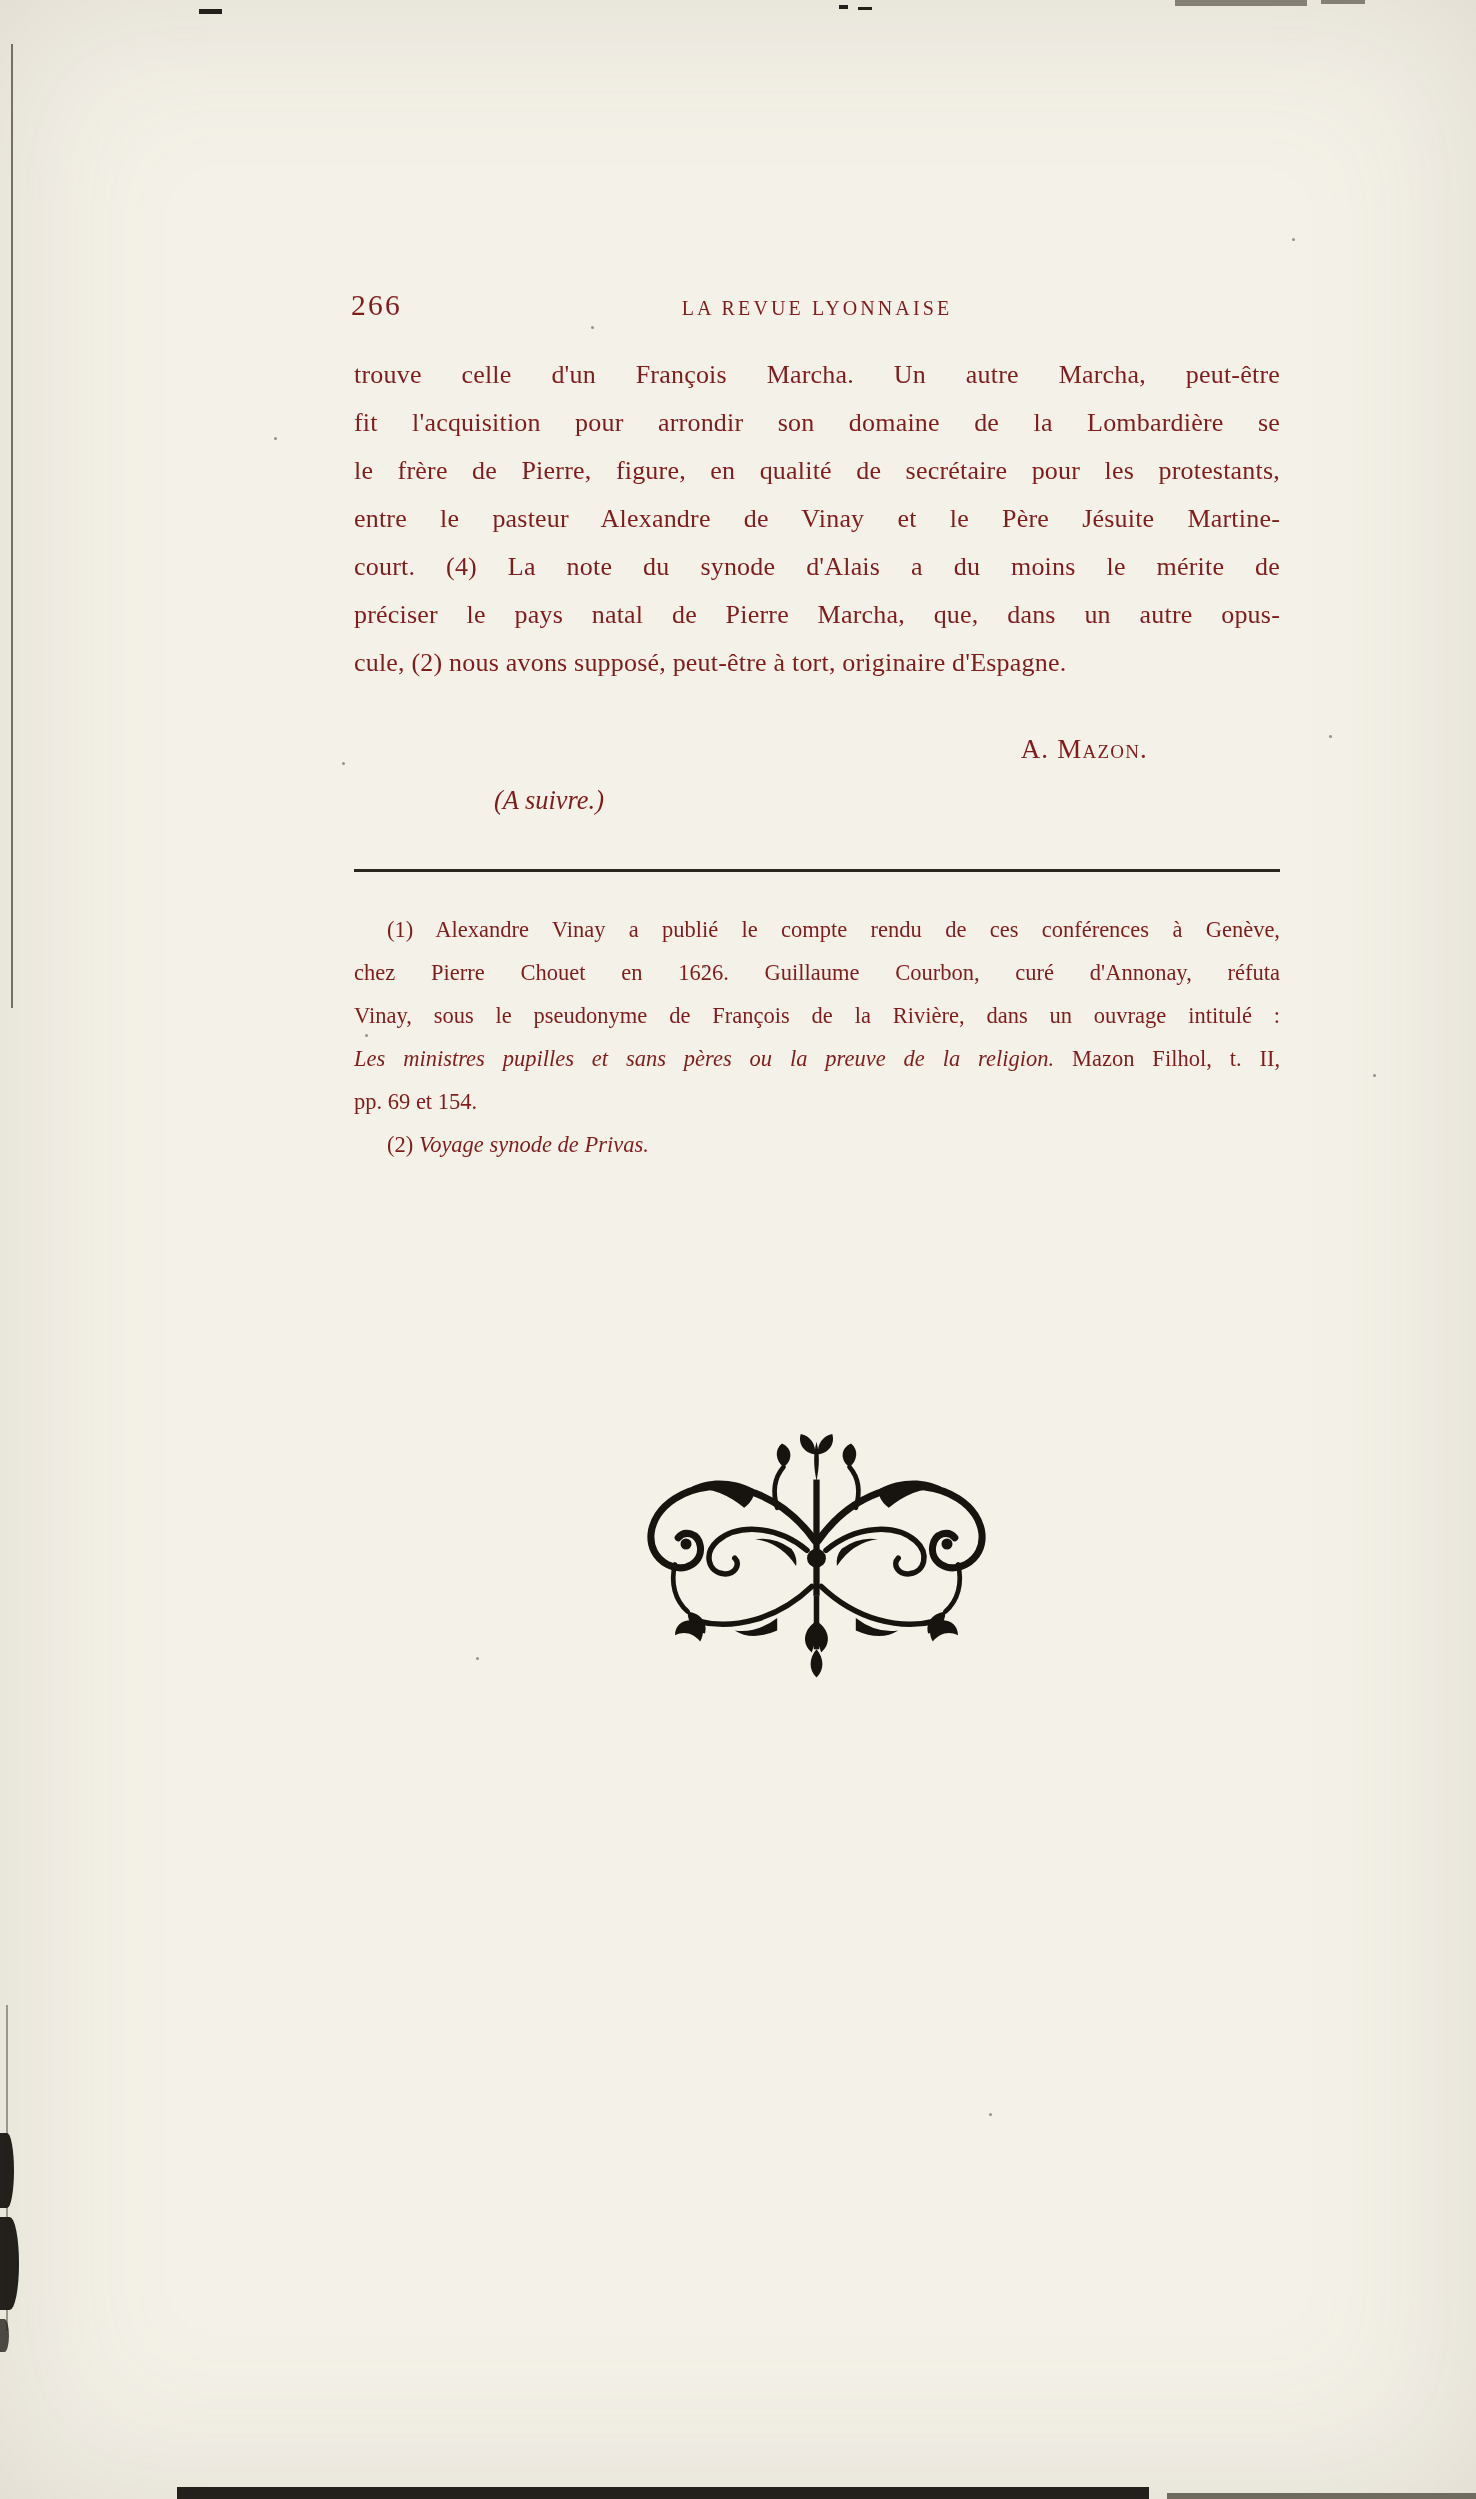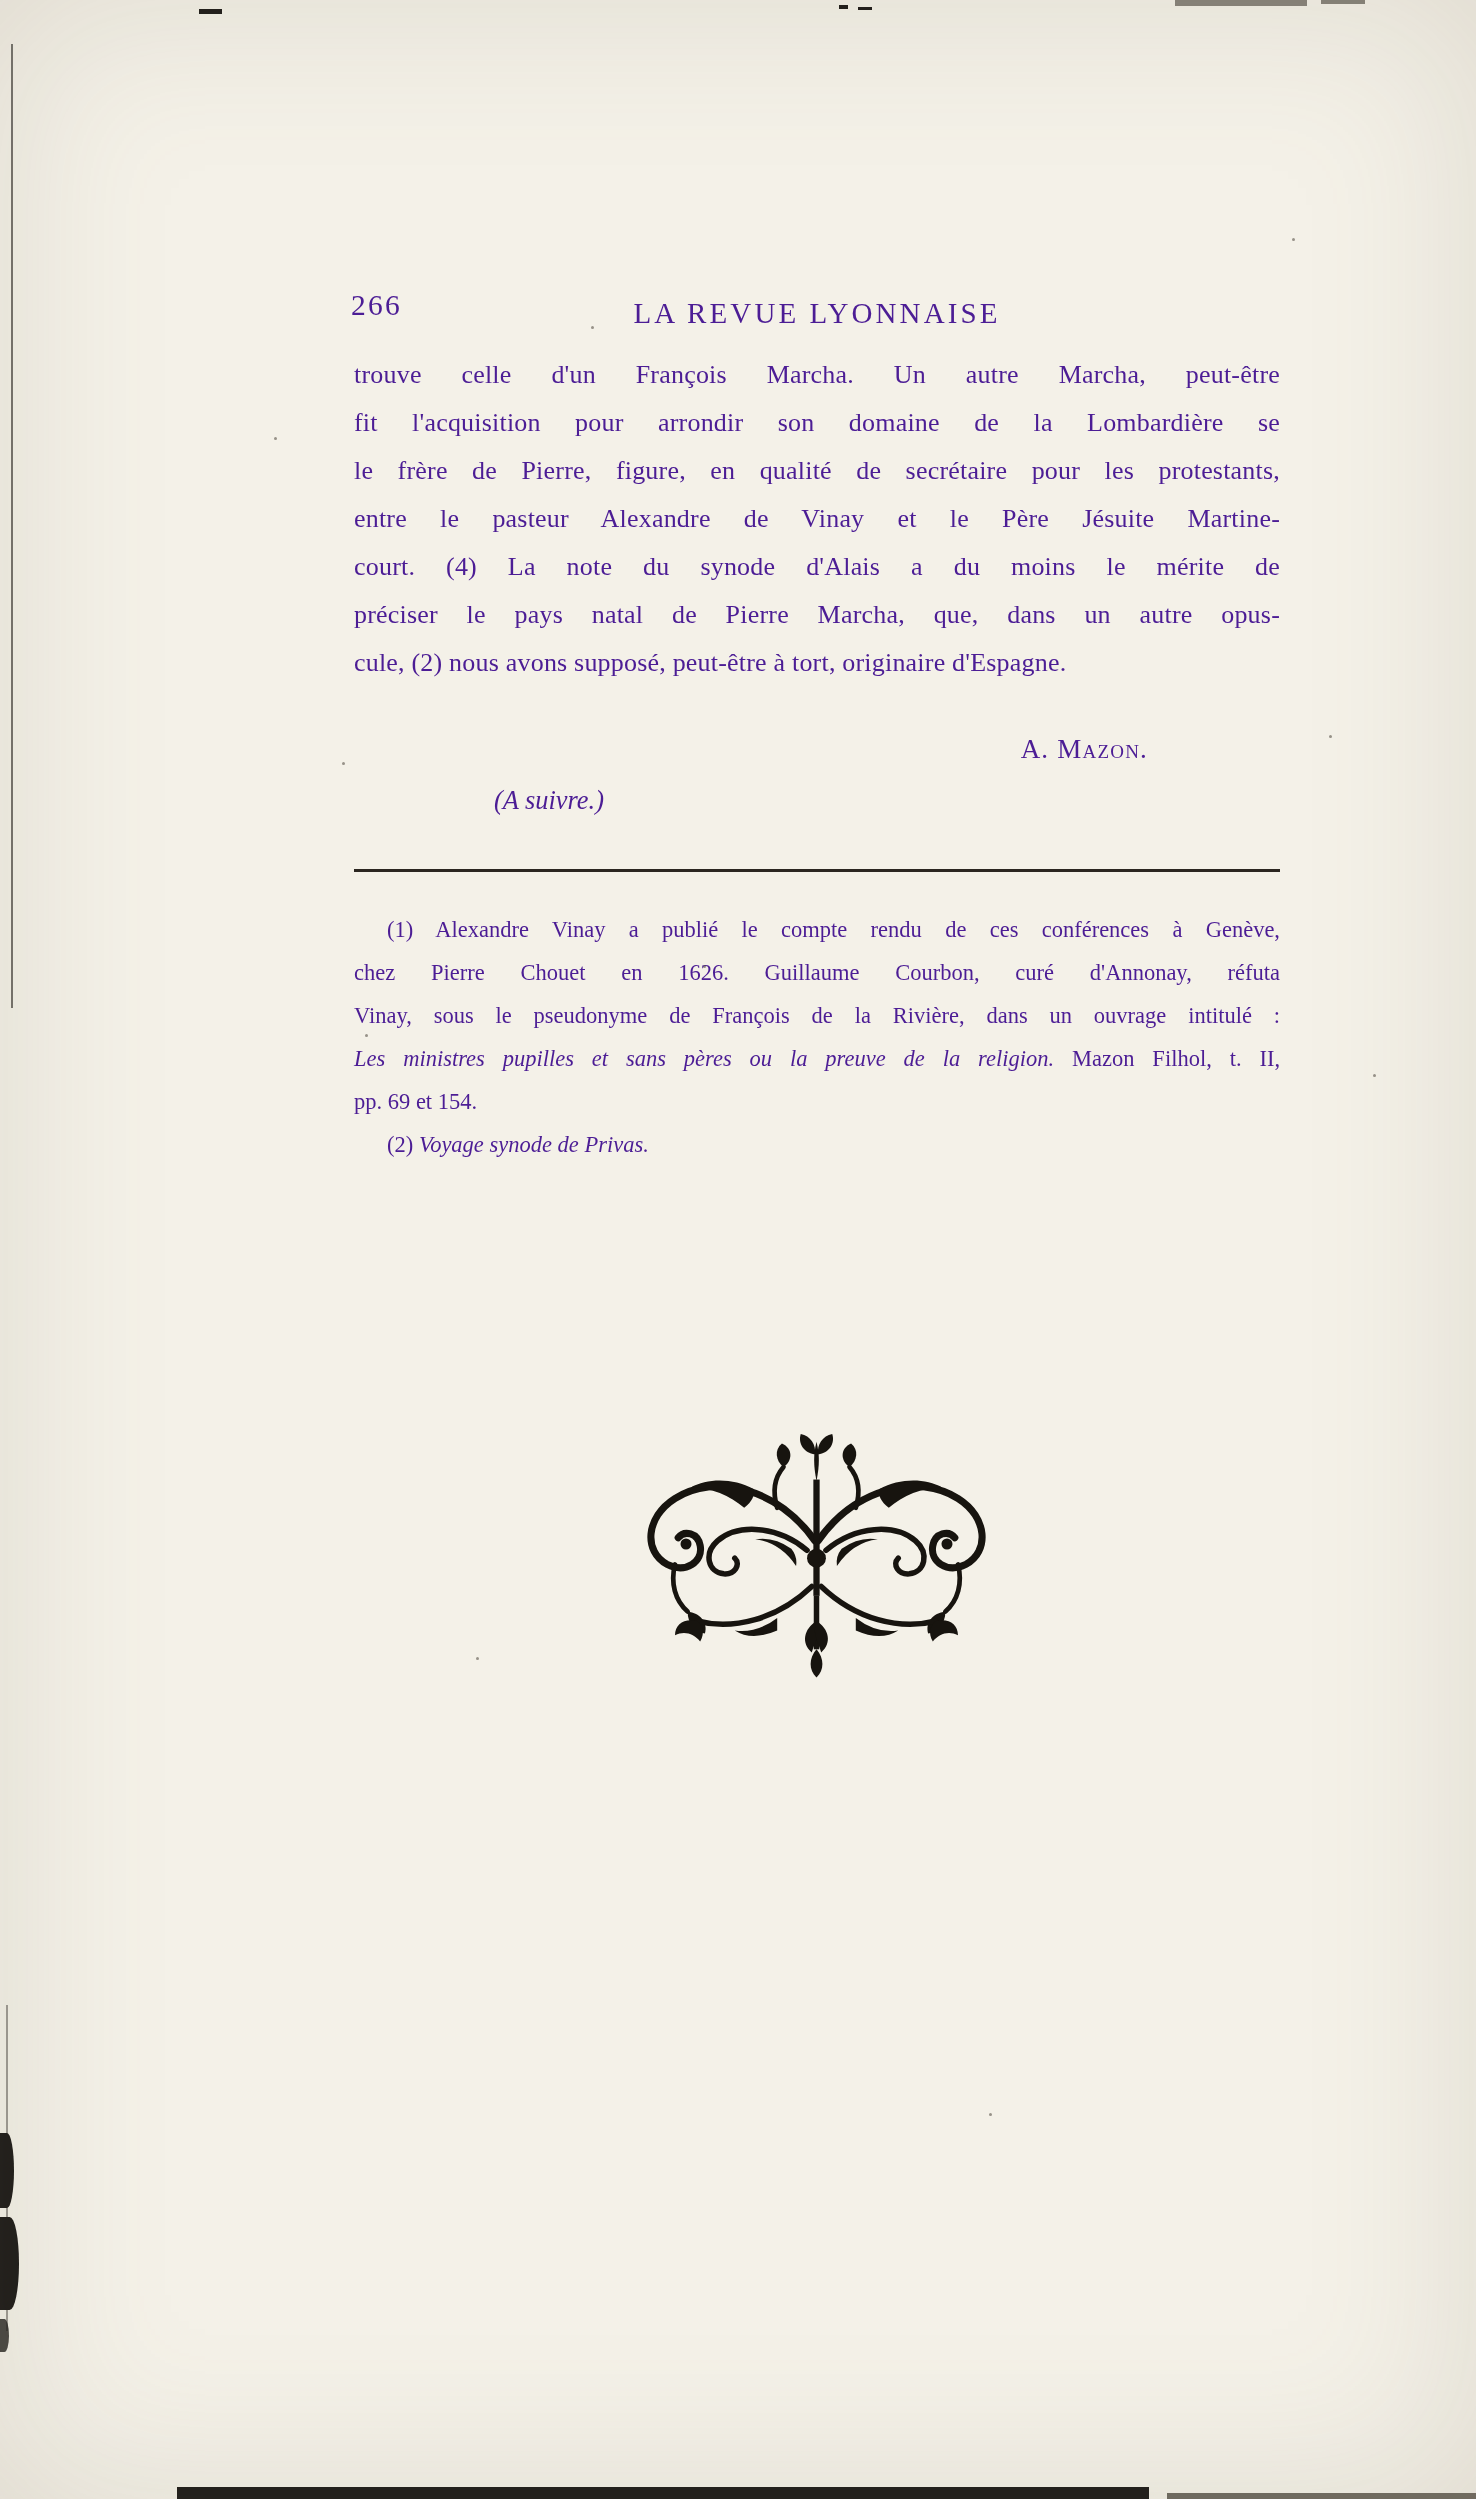--- a/index.html
+++ b/index.html
@@ -6,37 +6,37 @@
   html, body { margin: 0; padding: 0; }
   body {
     width: 1477px; height: 2500px;
     background: #dedacf;
     font-family: "Liberation Serif", "DejaVu Serif", serif;
   }
   .page {
     position: relative;
     width: 1477px; height: 2500px;
     background: #f4f1e8;
-    color: #4c1d95;
+    color: #7f1d1d;
     overflow: hidden;
   }
   .page::after {
     content: "";
     position: absolute; inset: 0;
     box-shadow: inset 0 0 171px rgba(125,115,92,.18);
     pointer-events: none;
   }
 
   .pagenum {
     position: absolute; left: 351px; top: 289px;
     font-size: 29.5px; letter-spacing: 2.3px;
   }
   .head-title {
     position: absolute; left: 354px; top: 297px; width: 926px;
-    text-align: center; font-size: 29px; letter-spacing: 3.1px;
+    text-align: center; font-size: 20px; letter-spacing: 3.1px;
   }
 
   .body-text {
     position: absolute; left: 354px; top: 351px; width: 926px;
     font-size: 26px; line-height: 48px; letter-spacing: 0.2px;
   }
   .line { text-align: justify; text-align-last: justify; }
   .line.last { text-align-last: left; }
 
   .signature {

